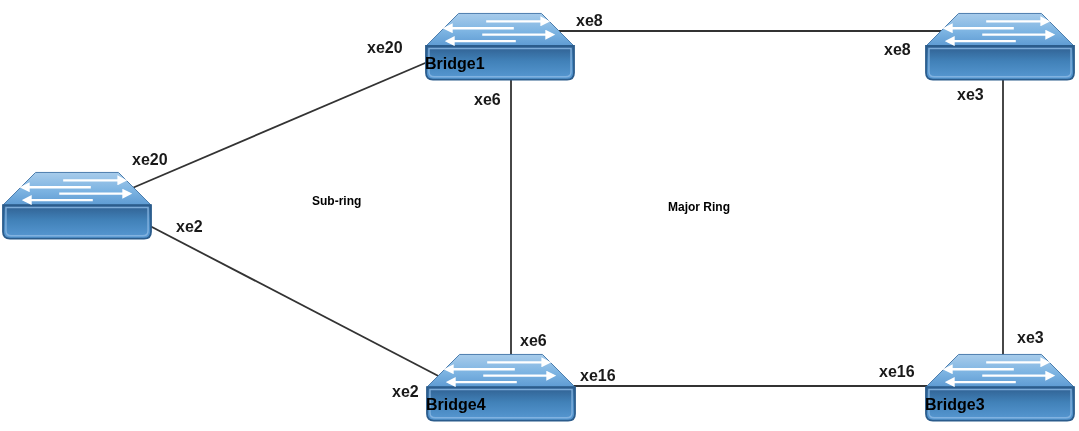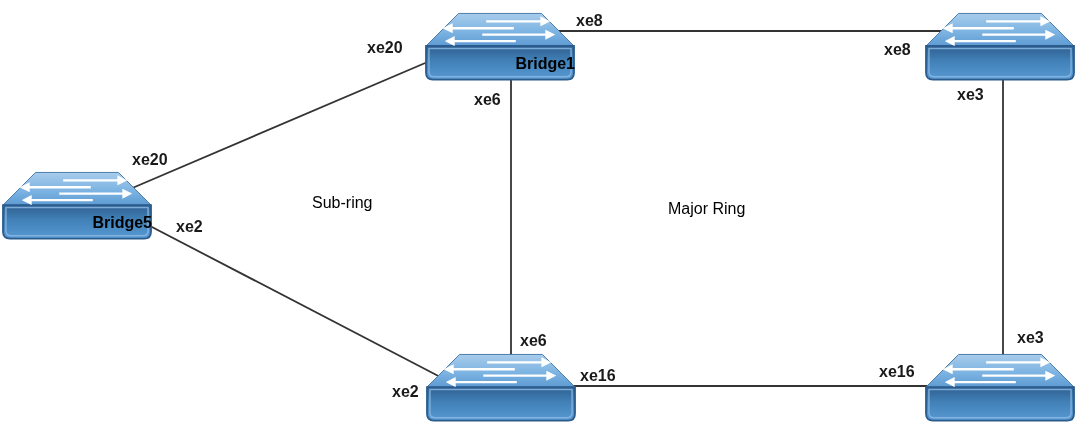--- a/index.html
+++ b/index.html
@@ -38,38 +38,38 @@
     width: 150px;
     height: 70px;
   }
   .node-label {
     position: absolute;
     left: 0;
     right: 0;
     top: 34px;
     height: 36px;
     line-height: 36px;
-    text-align: right;
+    text-align: left;
     font-size: 16px;
     font-weight: bold;
     color: #000000;
     z-index: 3;
   }
   .port {
     position: absolute;
     font-size: 16px;
     font-weight: bold;
     color: #1a1a1a;
     white-space: nowrap;
     z-index: 3;
   }
   .region {
     position: absolute;
-    font-size: 16px;
-    font-weight: normal;
+    font-size: 12px;
+    font-weight: bold;
     color: #000000;
     white-space: nowrap;
     z-index: 3;
   }
   .defs-holder {
     position: absolute;
     width: 0;
     height: 0;
     overflow: hidden;
   }
@@ -131,33 +131,34 @@
   <div class="node" style="left:925px; top:12px">
     <svg class="sw" viewBox="0 0 152 70">
       <use href="#switch-shape"></use>
     </svg>
   </div>
 
   <div class="node" style="left:925px; top:353px">
     <svg class="sw" viewBox="0 0 152 70">
       <use href="#switch-shape"></use>
     </svg>
+    <div class="node-label">Bridge3</div>
   </div>
 
   <div class="node" style="left:426px; top:353px">
     <svg class="sw" viewBox="0 0 152 70">
       <use href="#switch-shape"></use>
     </svg>
+    <div class="node-label">Bridge4</div>
   </div>
 
   <div class="node" style="left:2px; top:171px">
     <svg class="sw" viewBox="0 0 152 70">
       <use href="#switch-shape"></use>
     </svg>
-    <div class="node-label">Bridge5</div>
   </div>
 
   <span class="port" style="left:576px; top:12px">xe8</span>
   <span class="port" style="left:884px; top:41px">xe8</span>
 
   <span class="port" style="left:957px; top:86px">xe3</span>
   <span class="port" style="left:1017px; top:329px">xe3</span>
 
   <span class="port" style="left:580px; top:367px">xe16</span>
   <span class="port" style="left:879px; top:363px">xe16</span>

